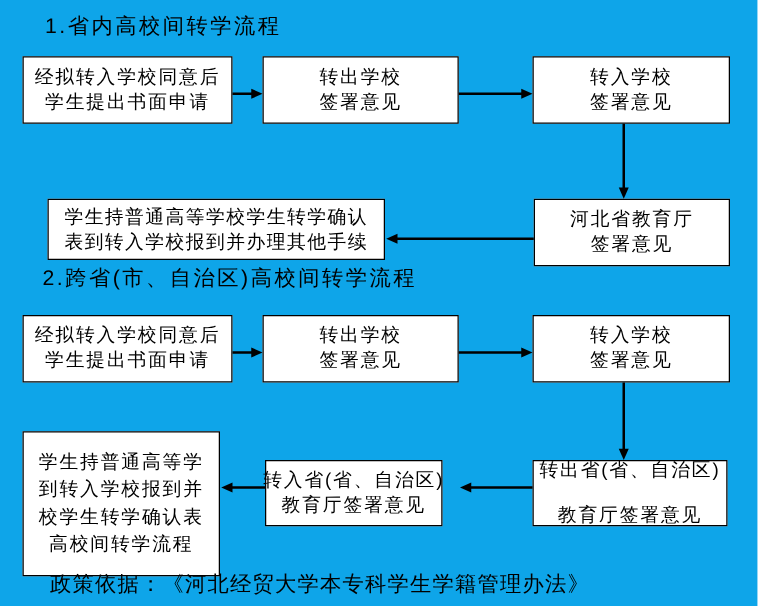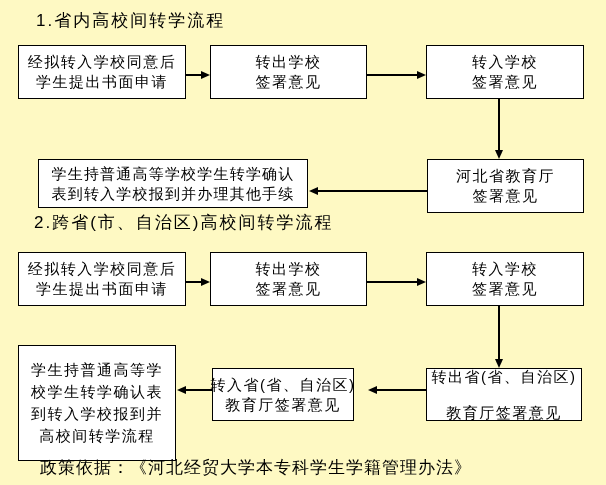--- a/index.html
+++ b/index.html
@@ -3,21 +3,21 @@
 <meta charset="utf-8">
 <style>
   * { margin: 0; padding: 0; box-sizing: border-box; }
   html, body { background: #ffffff; }
   body { font-family: "Liberation Sans", "DejaVu Sans", sans-serif; color: #000000; }
 
   .canvas {
     position: relative;
     width: 606px;
     height: 485px;
-    background: #fef9c3;
+    background: #0ea5e9;
     overflow: hidden;
   }
 
   .section-title {
     position: absolute;
     font-size: 17px;
     letter-spacing: 2px;
     color: #000000;
     white-space: nowrap;
   }
@@ -131,22 +131,22 @@
     <div>教育厅签署意见</div>
   </div>
 
   <div class="flow-box" style="left:212px; top:368px; width:142px; height:53px;">
     <div>转入省(省、自治区)</div>
     <div>教育厅签署意见</div>
   </div>
 
   <div class="flow-box tall" style="left:18px; top:345px; width:158px; height:116px;">
     <div>学生持普通高等学</div>
+    <div>到转入学校报到并</div>
     <div>校学生转学确认表</div>
-    <div>到转入学校报到并</div>
     <div>高校间转学流程</div>
   </div>
 
   <div class="arrow h head-right" style="left:186px; top:281px; width:16px;"></div>
   <div class="arrow h head-right" style="left:367px; top:281px; width:51px;"></div>
   <div class="arrow v head-down" style="left:498px; top:306px; height:54px;"></div>
   <div class="arrow h head-left" style="left:376px; top:389px; width:50px;"></div>
   <div class="arrow h head-left" style="left:185px; top:389px; width:27px;"></div>
 
   <div class="footer-note" style="left:40px; top:456px;">政策依据：《河北经贸大学本专科学生学籍管理办法》</div>

